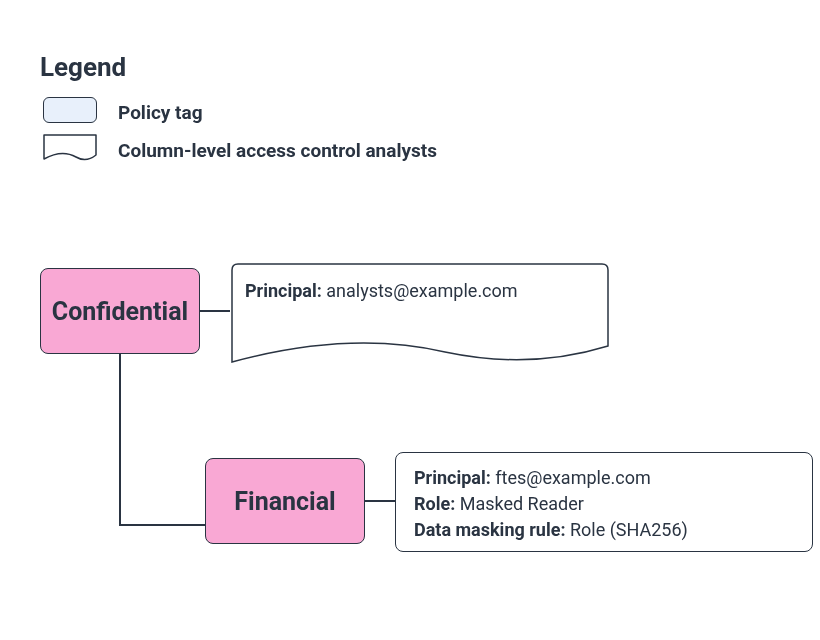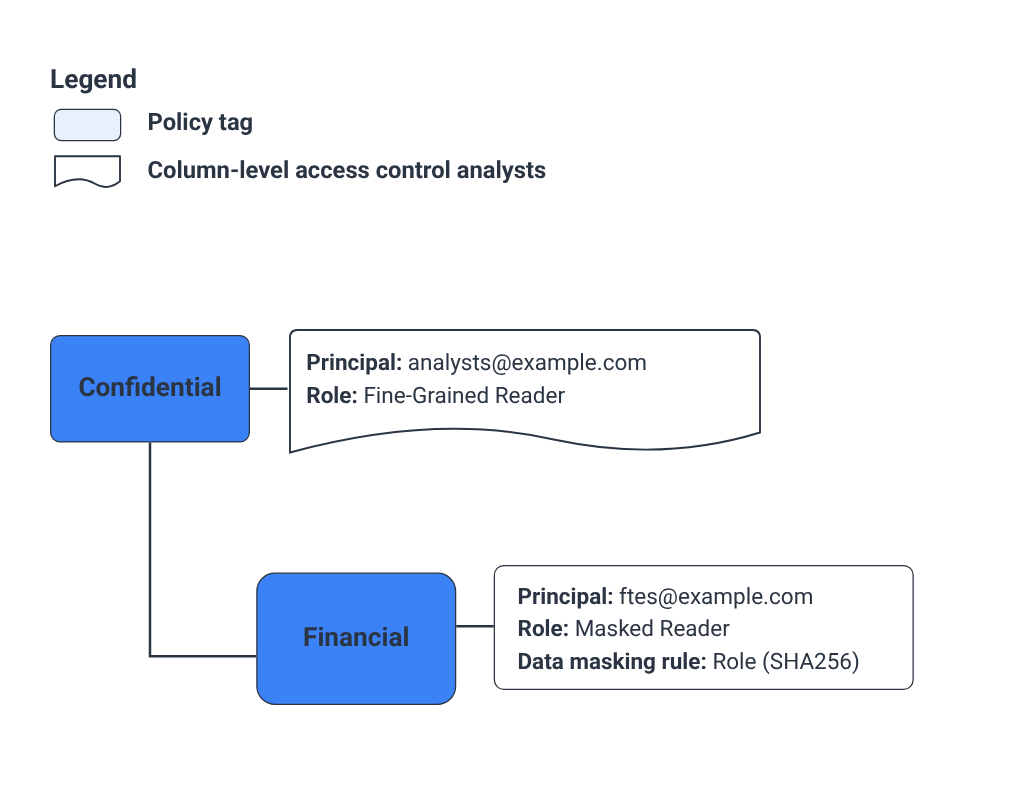--- a/index.html
+++ b/index.html
@@ -11,27 +11,27 @@
     color: #2a3442;
     position: relative;
     overflow: hidden;
   }
   .legend {
     position: absolute;
     top: 52px;
     left: 40px;
   }
   .legend-title {
-    font-size: 21px;
+    font-size: 26px;
     font-weight: 700;
     margin-bottom: 10px;
   }
   .legend-row {
     display: flex;
-    align-items: flex-start;
+    align-items: flex-end;
     gap: 18px;
     margin-bottom: 6px;
     height: 32px;
   }
   .legend-icon {
     width: 60px;
     height: 28px;
     display: flex;
     align-items: center;
     justify-content: center;
@@ -63,25 +63,25 @@
     width: 750px;
     height: 340px;
   }
   .node {
     position: absolute;
     border: 1.5px solid #2a3442;
     border-radius: 8px;
     box-sizing: border-box;
   }
   .policy-node {
-    background: #3b82f6;
+    background: #f9a8d4;
     display: flex;
     align-items: center;
     justify-content: center;
-    font-size: 21px;
+    font-size: 25px;
     font-weight: 700;
   }
   .detail-node {
     background: #ffffff;
     padding: 12px 18px;
     font-size: 18px;
     line-height: 1.45;
   }
   .detail-node .line { white-space: nowrap; }
   .detail-node b { font-weight: 700; }
@@ -138,38 +138,34 @@
       <path d="M8 2 H372 Q378 2 378 8 V84
                Q300 108 215 90
                Q120 68 2 100
                V8 Q2 2 8 2 Z" fill="#ffffff" stroke="#2a3442" stroke-width="1.5"></path>
     </svg>
     <div class="wave-content">
       <div class="line">
         <b>Principal:</b>
         <span>analysts@example.com</span>
       </div>
-      <div class="line">
-        <b>Role:</b>
-        <span>Fine-Grained Reader</span>
-      </div>
     </div>
   </div>
 
   <div class="connector" style="left:79px; top:86px; width:1.5px; height:170px;"></div>
 
   <div class="connector" style="left:79px; top:256px; width:86px; height:1.5px;"></div>
 
-  <div class="node policy-node" style="left:165px; top:190px; width:160px; height:106px;border-radius:15px;">
+  <div class="node policy-node" style="left:165px; top:190px; width:160px; height:86px;">
     <span>Financial</span>
   </div>
 
   <div class="connector" style="left:325px; top:232px; width:30px; height:1.5px;"></div>
 
-  <div class="node detail-node" style="left:355px; top:184px; width:336px; height:100px;">
+  <div class="node detail-node" style="left:355px; top:184px; width:418px; height:100px;">
     <div class="line">
       <b>Principal:</b>
       <span>ftes@example.com</span>
     </div>
     <div class="line">
       <b>Role:</b>
       <span>Masked Reader</span>
     </div>
     <div class="line">
       <b>Data masking rule:</b>

